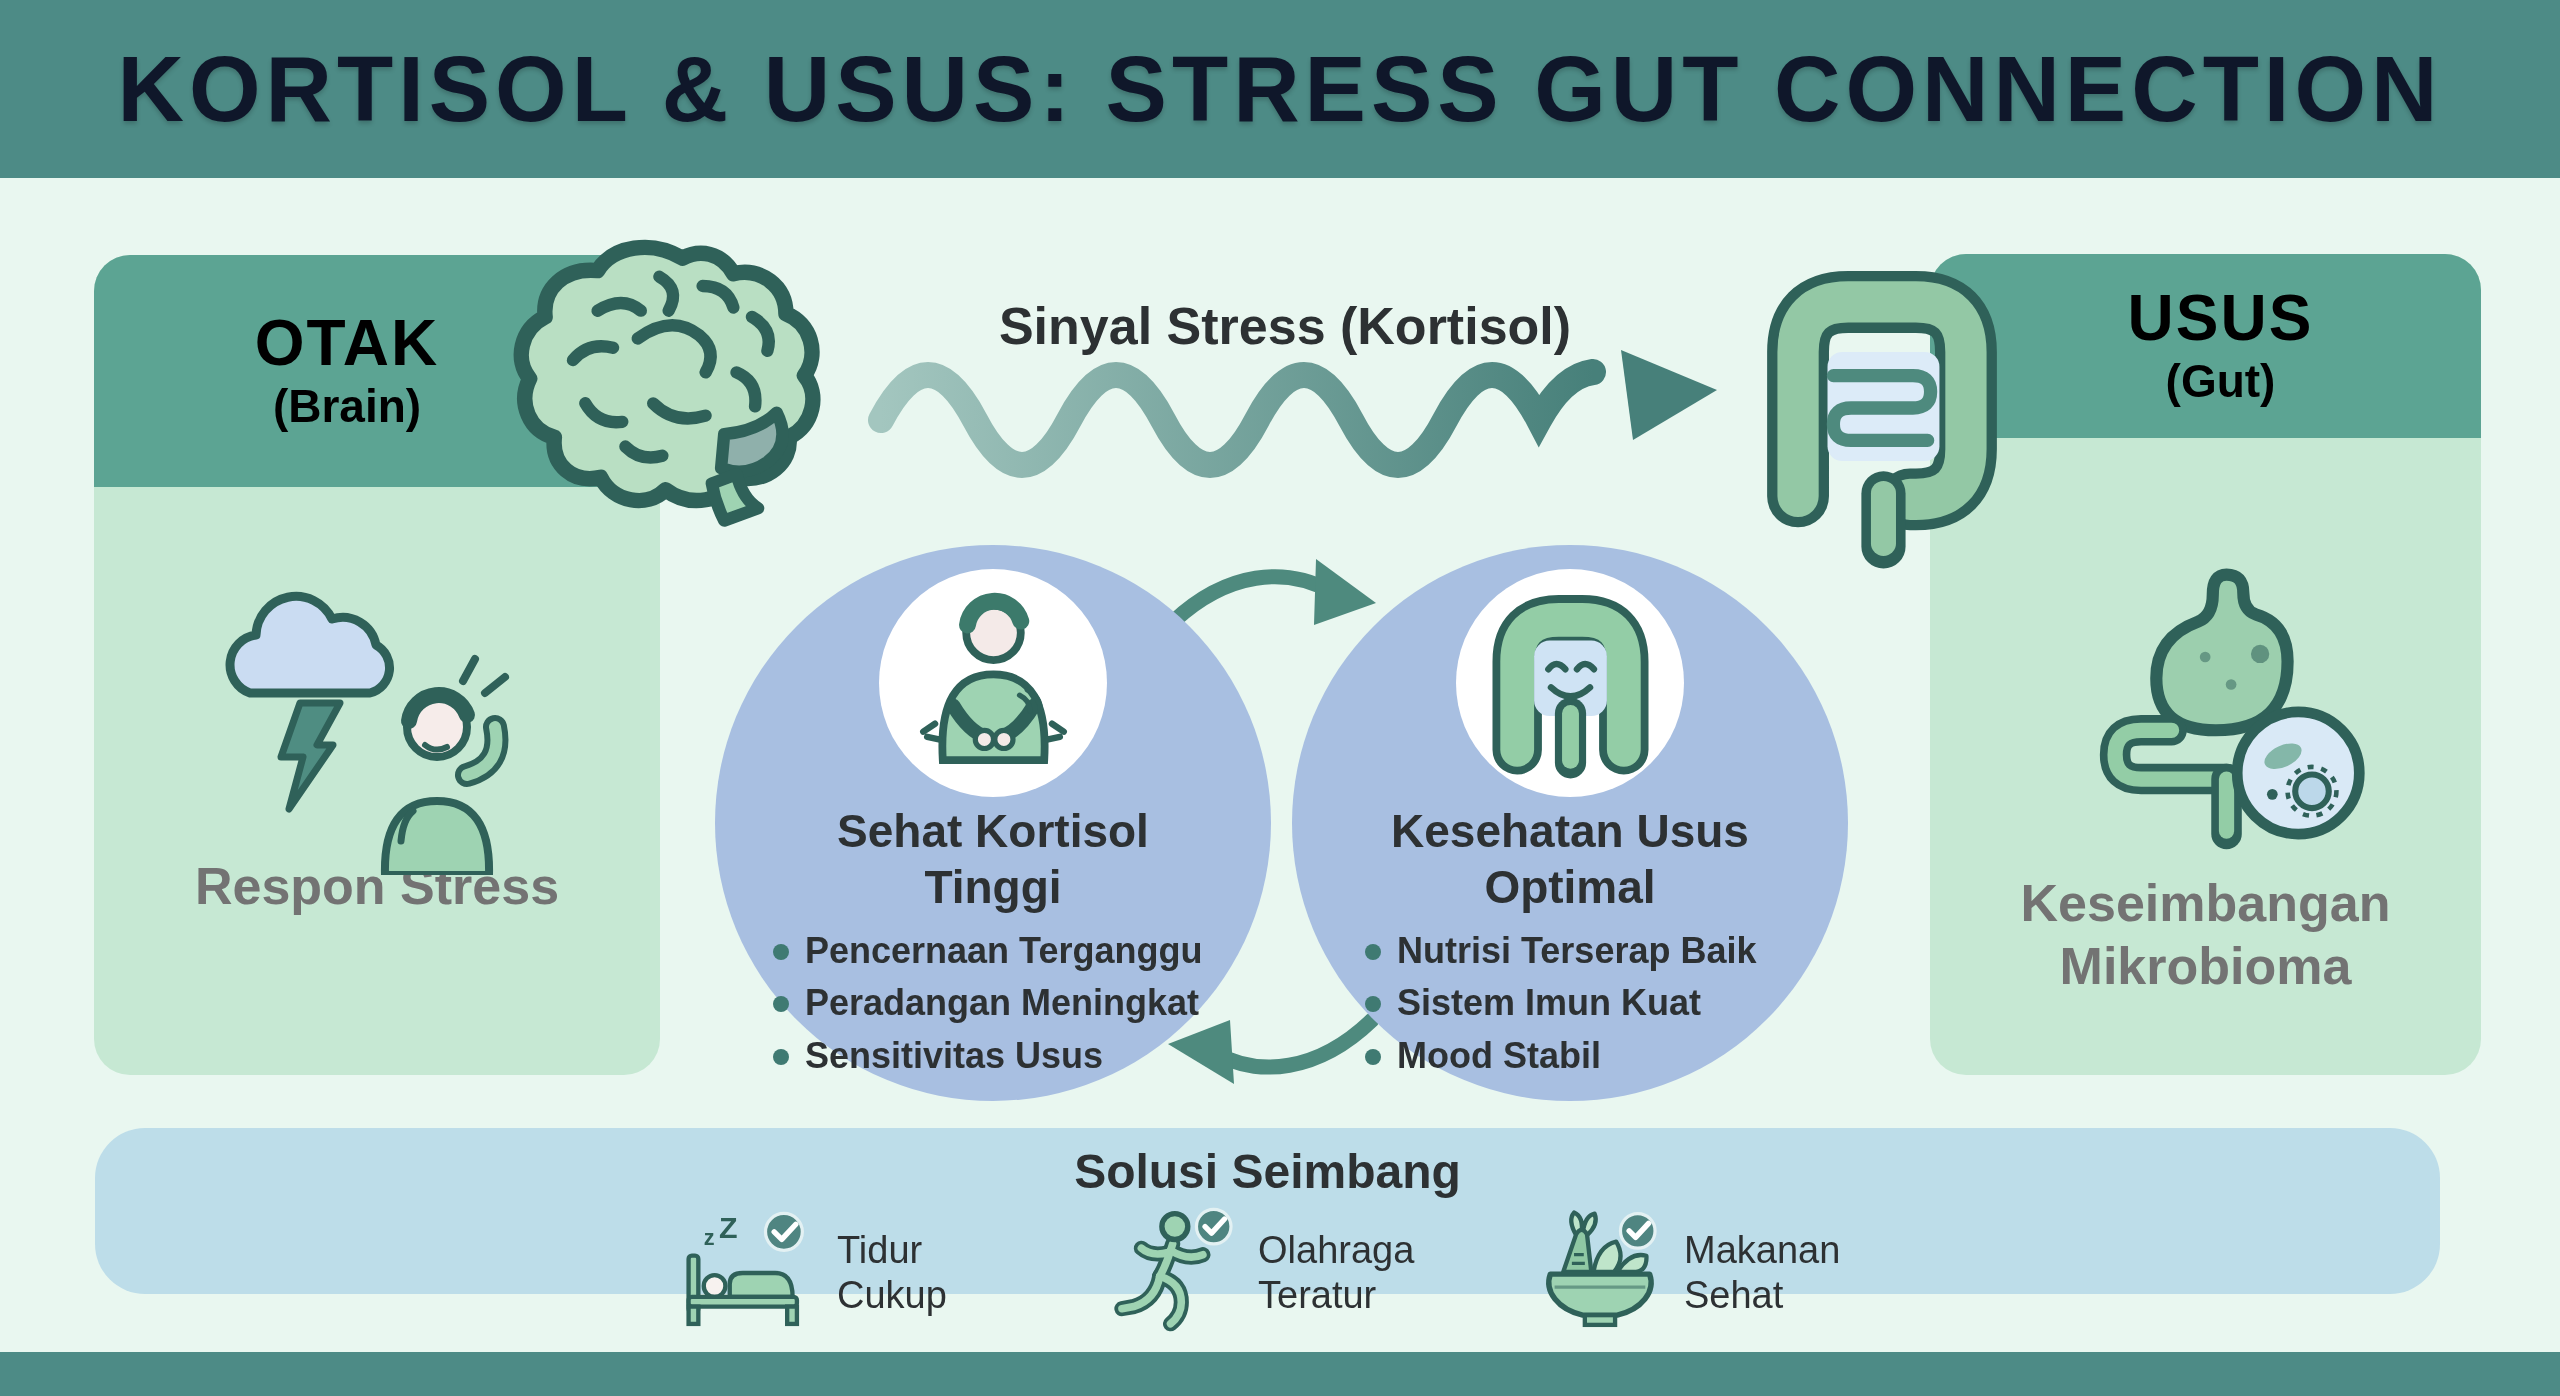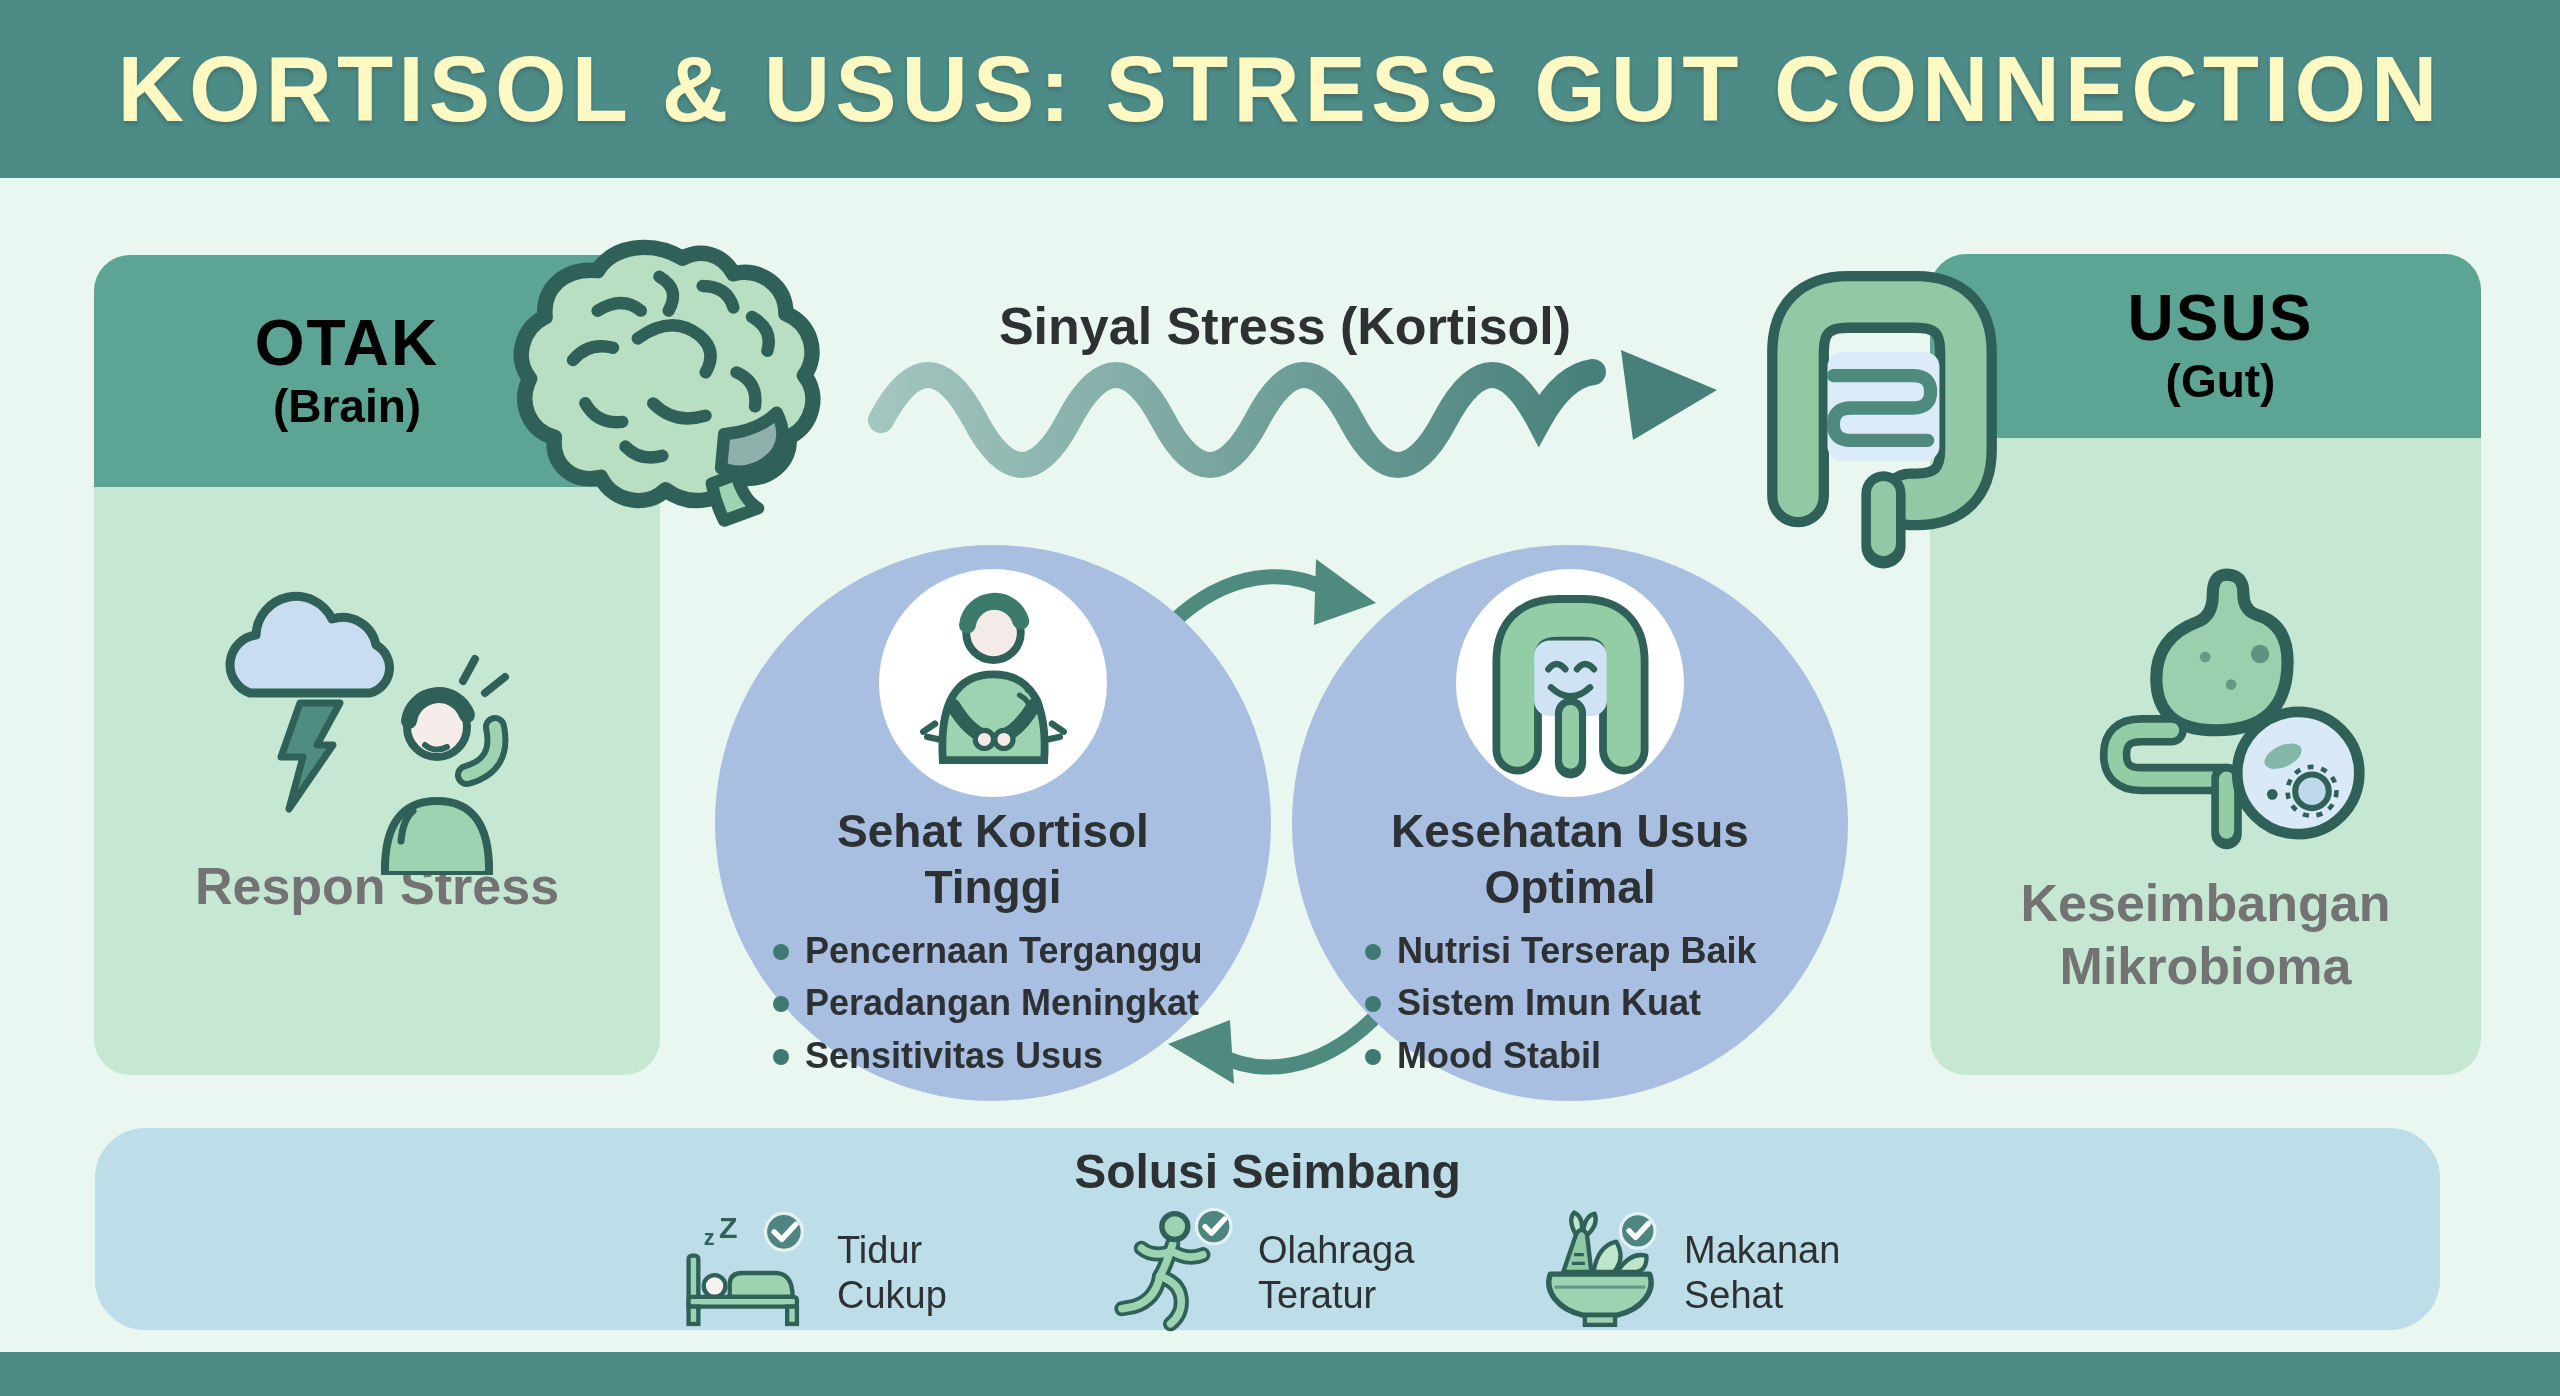--- a/index.html
+++ b/index.html
@@ -1,21 +1,21 @@
 <!DOCTYPE html>
 <html><head>
 <meta charset="utf-8">
 <style>
   html,body{margin:0;padding:0;background:#e9f7f0;}
   #canvas{position:relative;width:2560px;height:1396px;background:#e9f7f0;overflow:hidden;
           font-family:"Liberation Sans",sans-serif;color:#2d3133;}
   
   .banner{position:absolute;left:0;top:0;width:2560px;height:178px;background:#4d8b86;
           display:flex;align-items:center;justify-content:center;}
-  .banner h1{margin:0;color:#fef9c3;font-size:92px;font-weight:700;letter-spacing:5px;
+  .banner h1{margin:0;color:#0f172a;font-size:92px;font-weight:700;letter-spacing:5px;
              text-shadow:0 3px 4px rgba(0,0,0,.18);white-space:nowrap;}
   
   .panel{position:absolute;border-radius:36px;background:#c6e8d3;overflow:hidden;}
   .panel-header{background:#5ca493;display:flex;flex-direction:column;align-items:center;justify-content:center;color:#000000;}
   .panel-header .ttl{font-size:64px;font-weight:700;letter-spacing:2px;line-height:1.1;}
   .panel-header .sub{font-size:46px;font-weight:700;line-height:1.2;}
   .panel-caption{position:absolute;width:100%;text-align:center;font-size:52px;font-weight:700;line-height:1.22;color:#737373;}
   #brain-panel{left:94px;top:255px;width:566px;height:820px;}
   #brain-panel .panel-header{height:232px;padding-right:60px;box-sizing:border-box;}
   #gut-panel{left:1930px;top:254px;width:551px;height:821px;}
@@ -30,21 +30,21 @@
                 display:flex;flex-direction:column;align-items:center;}
   #circle-left{left:715px;top:545px;}
   #circle-right{left:1292px;top:545px;}
   .inner-white{margin-top:24px;width:228px;height:228px;border-radius:50%;background:#ffffff;
                display:flex;align-items:center;justify-content:center;flex:0 0 auto;}
   .circle-title{margin-top:6px;text-align:center;font-size:46px;font-weight:700;line-height:1.22;width:380px;}
   .bullets{margin:10px 0 0 0;padding:0;list-style:none;width:440px;}
   .bullets li{display:flex;align-items:baseline;gap:16px;font-size:36px;font-weight:700;line-height:1.45;}
   .dot{flex:0 0 auto;width:16px;height:16px;border-radius:50%;background:#3f7a72;position:relative;top:-3px;}
   
-  #solutions-bar{position:absolute;left:95px;top:1128px;width:2345px;height:202px;border-radius:50px;
+  #solutions-bar{position:absolute;left:95px;top:1128px;width:2345px;height:166px;border-radius:50px;
                  background:#bddde9;display:flex;flex-direction:column;align-items:center;}
   #solutions-title{margin-top:16px;font-size:48px;font-weight:700;}
   .sol-row{display:flex;align-items:center;gap:95px;margin-top:6px;}
   .sol-item{display:flex;align-items:center;gap:16px;}
   .sol-label{font-size:38px;font-weight:400;line-height:1.18;width:180px;}
   
   #footer-strip{position:absolute;left:0;bottom:0;width:2560px;height:44px;background:#4d8b86;}
   svg text{font-family:"Liberation Sans",sans-serif;}
 </style>
 </head>

